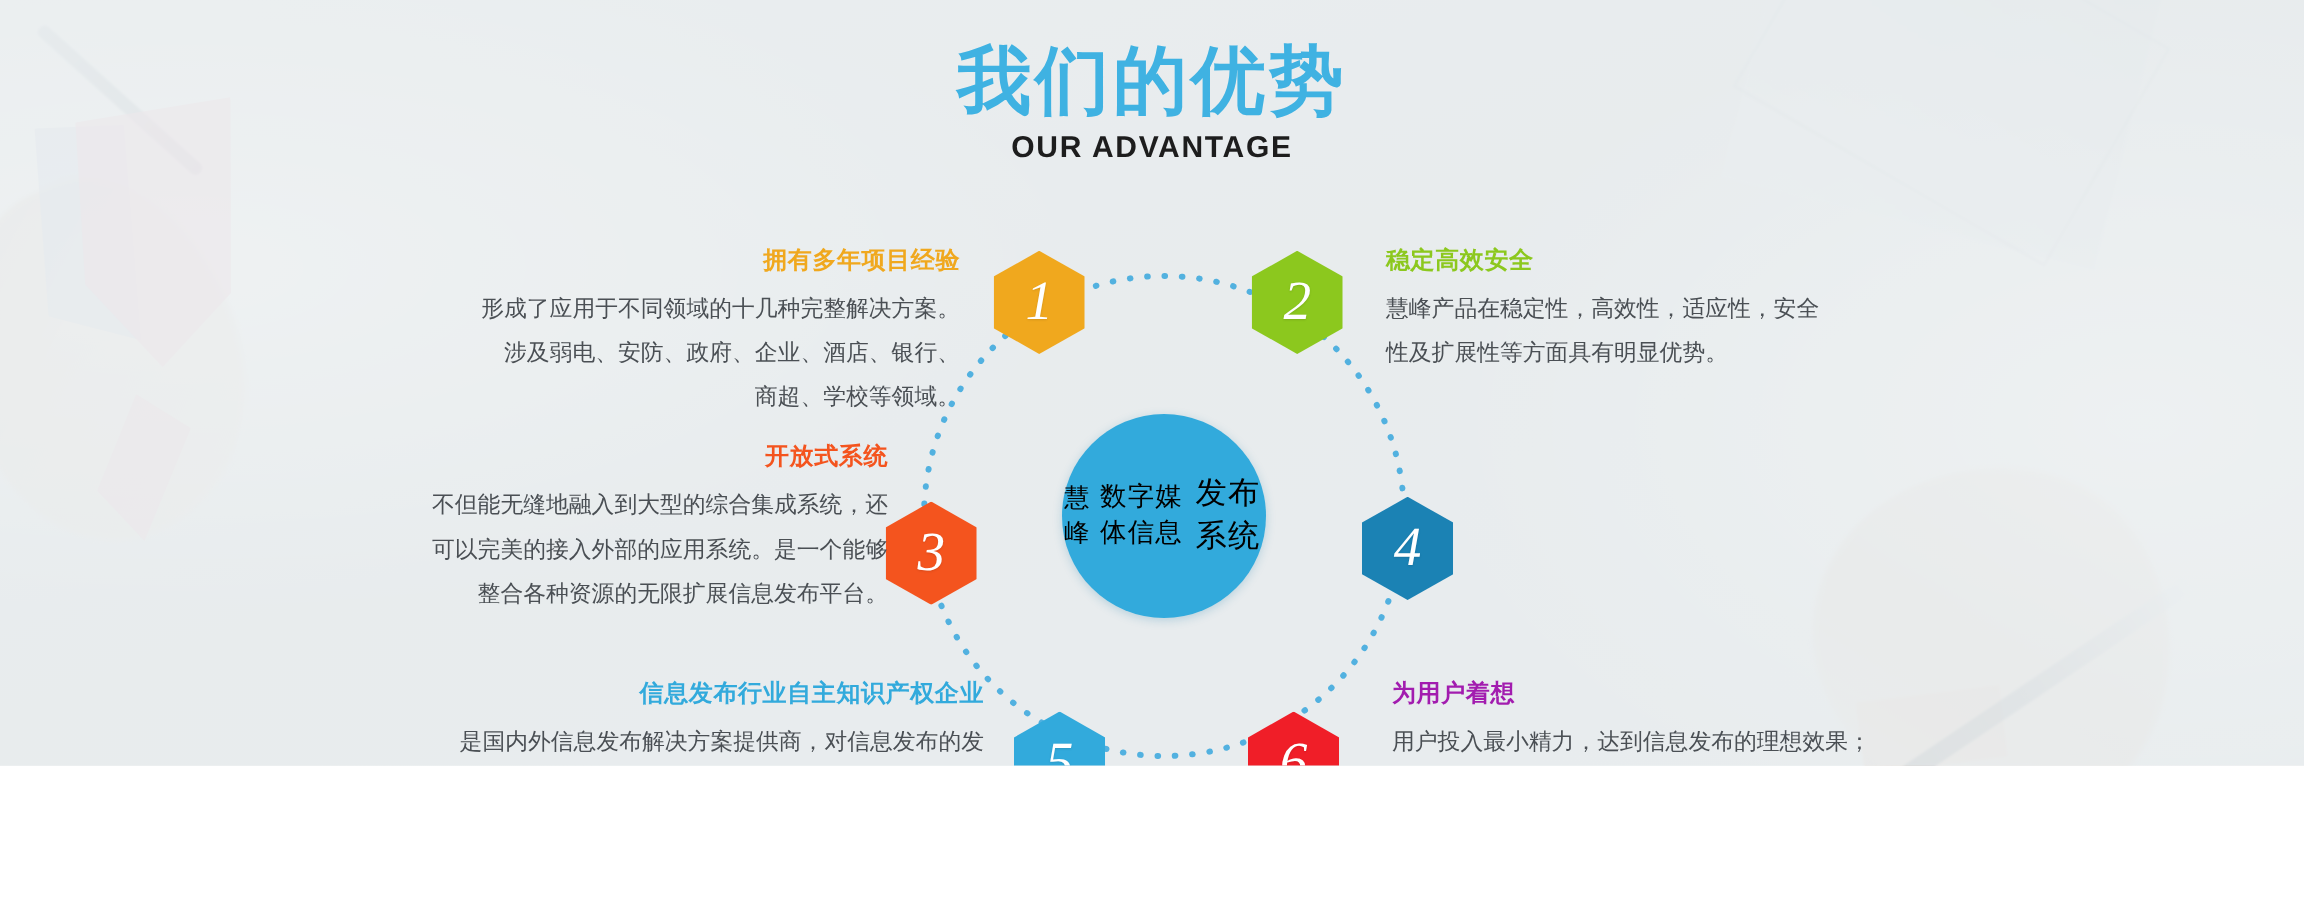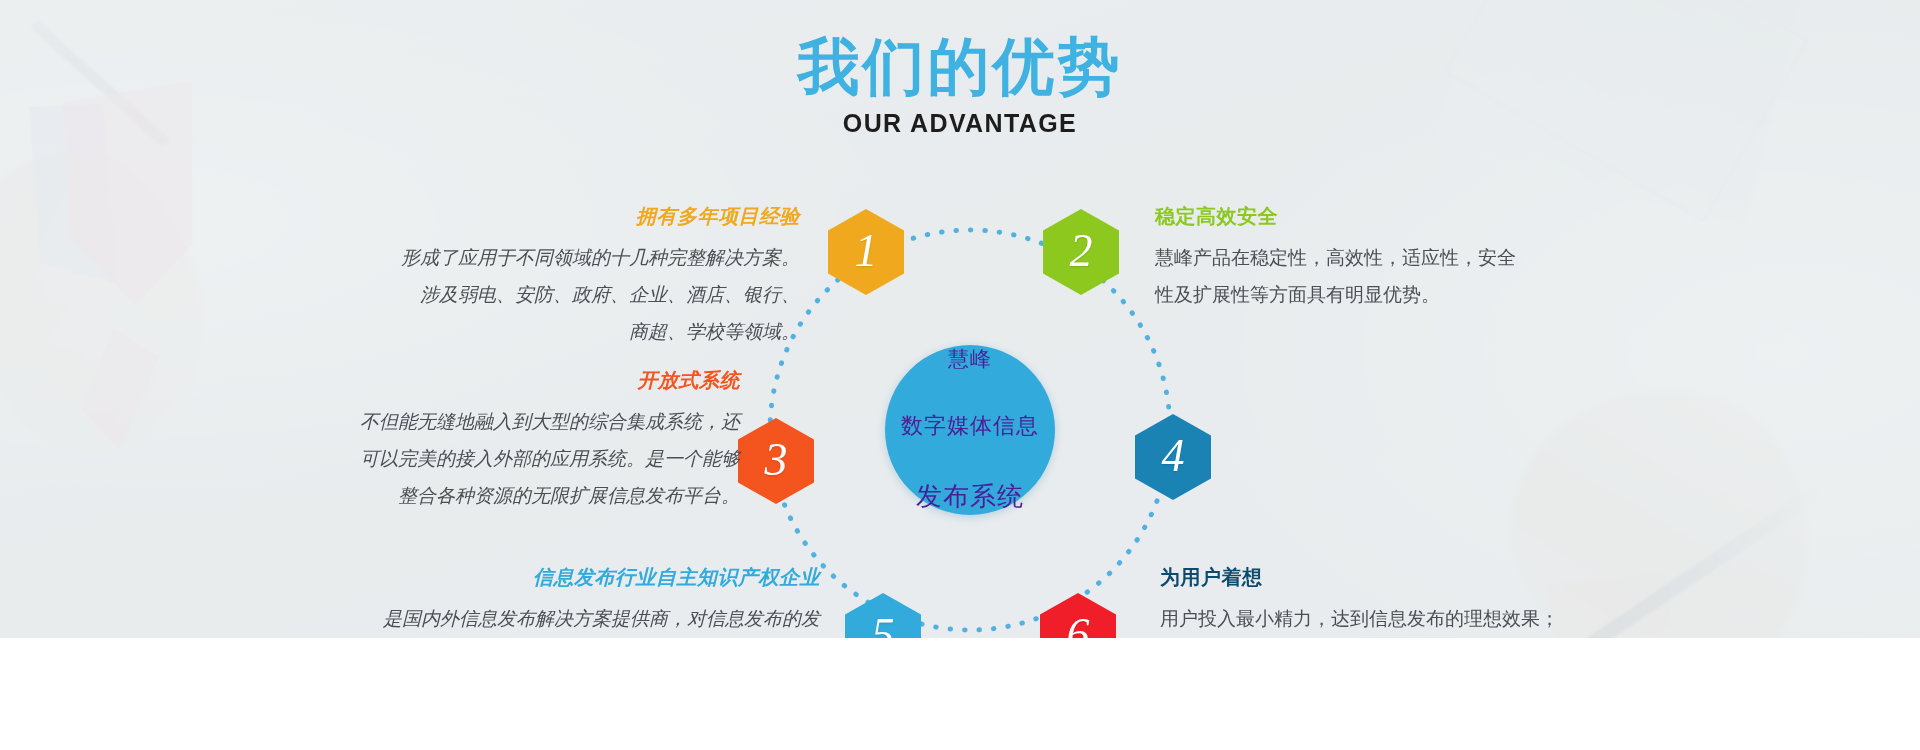--- a/index.html
+++ b/index.html
@@ -166,24 +166,24 @@
   }
   .ring-svg { position: absolute; left: 0; top: 0; }
 
   .center-circle {
     position: absolute;
     left: 885px; top: 345px;
     width: 170px; height: 170px;
     border-radius: 50%;
     background: #32aadc;
     display: flex;
-    flex-direction: column;
+    flex-direction: row;
     align-items: center;
-    justify-content: space-between;
-    color: #4c1d95;
+    justify-content: flex-end;
+    color: #000000;
     text-align: center;
     line-height: 1.38;
     font-size: 22px;
     letter-spacing: 1px;
     box-shadow: 0 2px 8px rgba(40,130,175,.25);
     font-family: "DejaVu Sans", "Liberation Sans", sans-serif;
   }
   .center-circle .l1 { font-size: 21px; }
   .center-circle .l2 { font-size: 22px; }
   .center-circle .l3 { font-size: 26px; }
@@ -224,21 +224,21 @@
     margin-bottom: 11px;
     line-height: 1.2;
     font-family: "DejaVu Sans", "Liberation Sans", sans-serif;
   }
   .item p {
     font-size: 19px;
     color: #4a4f54;
     line-height: 1.95;
     font-family: "DejaVu Sans", "Liberation Sans", sans-serif;
   }
-  .align-right { text-align: right; font-style: italic; }
+  .align-right { text-align: right; }
   .align-left  { text-align: left; }
 
   #item1 { left: 400px; top: 204px; width: 400px; }
   #item2 { left: 1155px; top: 204px; width: 420px; }
   #item3 { left: 330px; top: 368px; width: 410px; }
   #item4 { left: 1255px; top: 405px; width: 400px; }
   #item5 { left: 380px; top: 565px; width: 440px; }
   #item6 { left: 1160px; top: 565px; width: 420px; }
 </style>
 </head>
@@ -314,17 +314,17 @@
     <p>不但能无缝地融入到大型的综合集成系统，还<br>可以完美的接入外部的应用系统。是一个能够<br>整合各种资源的无限扩展信息发布平台。</p>
   </div>
 
 
   <div class="item align-right" id="item5">
     <h3 style="color: rgb(50, 170, 220);">信息发布行业自主知识产权企业</h3>
     <p>是国内外信息发布解决方案提供商，对信息发布的发展有<br>着科学和深入的分析理解，对信息发布功能具有持续性和<br>超前性的规划，让您所建的系统具有无限发展空间。</p>
   </div>
 
   <div class="item align-left" id="item6">
-    <h3 style="color: #0c4a6e;">为用户着想</h3>
+    <h3 style="color: #a21caf;">为用户着想</h3>
     <p>用户投入最小精力，达到信息发布的理想效果；<br>一次投资建设，达到长久持续使用；<br>不断增加新应用，实现投资的长期稳定回报。</p>
   </div>
 
 </div>
 
 </body></html>

